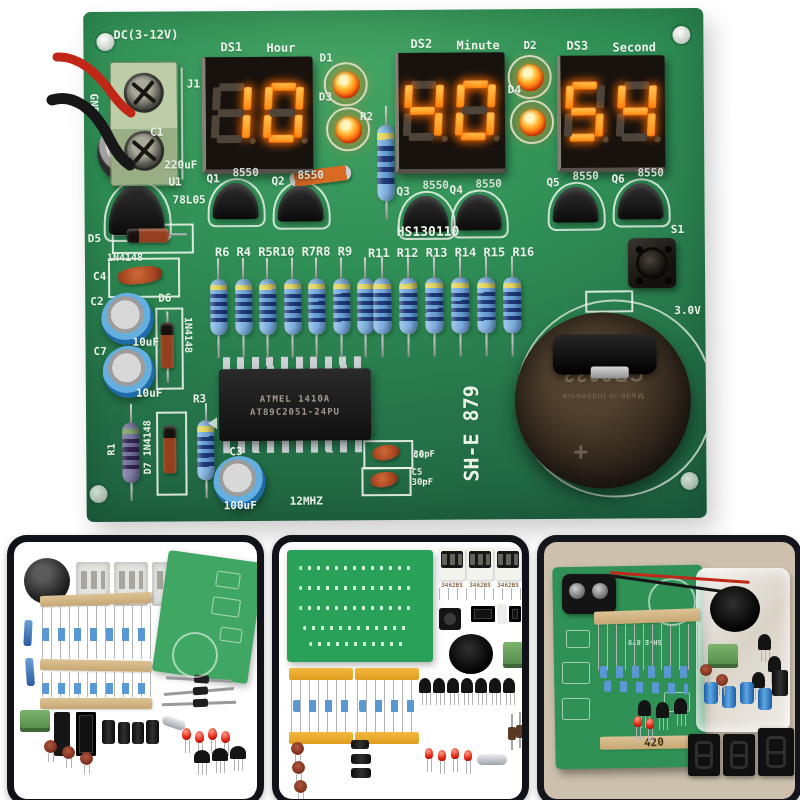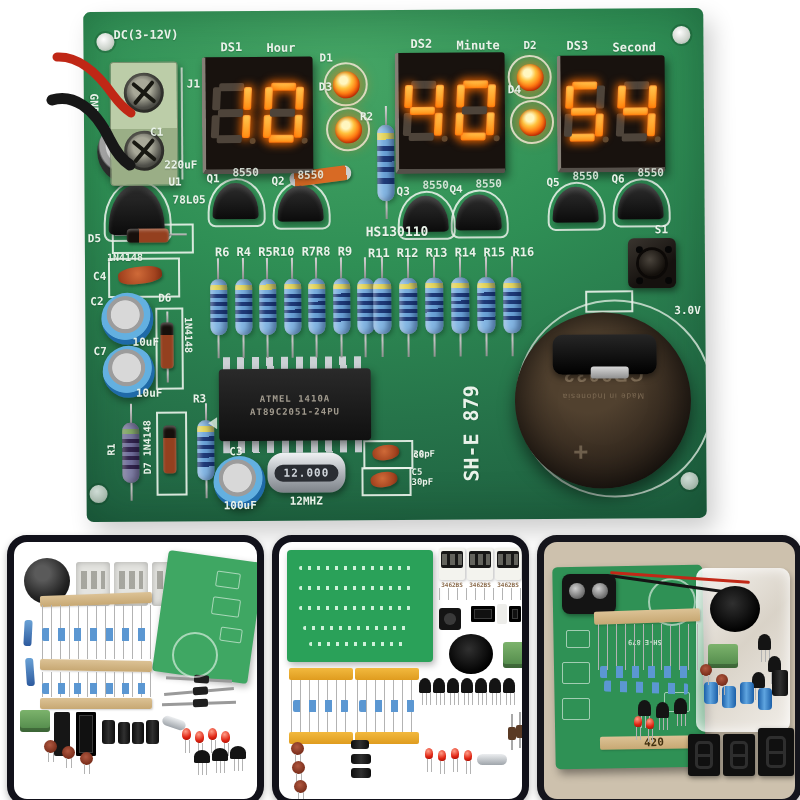--- a/index.html
+++ b/index.html
@@ -278,21 +278,21 @@
             <div class="sg v f on"></div>
             <div class="sg h g on"></div>
             <div class="dp"></div>
           </div>
         </div>
 
       <span class="silk" style="left:236px;top:41px">D1</span>
       <div class="ledring" style="left:240px;top:52px">
           <div class="led"></div>
         </div>
-      <span class="silk" style="left:235px;top:70px">D3</span>
+      <span class="silk" style="left:235px;top:80px">D3</span>
       <div class="ledring" style="left:242px;top:97px">
           <div class="led"></div>
         </div>
       <span class="silk" style="left:440px;top:30px">D2</span>
       <div class="ledring" style="left:424px;top:46px">
           <div class="led"></div>
         </div>
       <span class="silk" style="left:424px;top:74px">D4</span>
       <div class="ledring" style="left:426px;top:91px">
           <div class="led"></div>
@@ -300,22 +300,22 @@
 
       <span class="silk" style="left:276px;top:100px">R2</span>
       <div class="lead" style="left:301px;top:96px;height:20px"></div>
       <div class="res" style="left:293px;top:115px;height:76px"></div>
       <div class="lead" style="left:301px;top:191px;height:18px"></div>
 
       <div class="jwire" style="left:205px;top:158px;width:62px;height:15px;transform:rotate(-7deg)"></div>
 
       <div id="qgroup"></div>
 
-      <span class="silk s13" style="left:281px;top:214px">HS130110</span>
-      <span class="silk" style="left:570px;top:215px">S1</span>
+      <span class="silk s13" style="left:312px;top:214px">HS130110</span>
+      <span class="silk" style="left:586px;top:215px">S1</span>
       <div class="btn" style="left:543px;top:230px;width:48px;height:50px">
           <div class="btndots"></div>
         </div>
 
       <span class="silk s12" style="left:130px;top:234px">R6 R4 R5R10 R7R8 R9</span>
       <span class="silk s12" style="left:283px;top:236px">R11 R12 R13 R14 R15 R16</span>
       <div id="rrow1"></div>
       <div id="rrow2"></div>
 
       <span class="silk" style="left:3px;top:220px">D5</span>
@@ -361,23 +361,20 @@
       <div class="icbody" style="left:133px;top:358px;width:152px;height:72px">
         <span class="ictxt">ATMEL 1410A</span>
         <span class="ictxt">AT89C2051-24PU</span>
       </div>
       <div class="tri" style="left:122px;top:406px"></div>
 
       <span class="silk" style="left:143px;top:434px">C3</span>
       <div class="ecap" style="left:127px;top:445px;width:52px;height:52px"></div>
       <span class="silk" style="left:137px;top:488px">100uF</span>
 
-      <div class="xtal" style="left:181px;top:442px;width:78px;height:40px">
-        <span class="xwin">12.000</span>
-      </div>
       <span class="silk" style="left:203px;top:484px">12MHZ</span>
 
       <div class="dbox" style="left:277px;top:430px;width:46px;height:25px"></div>
       <div class="cer" style="left:286px;top:435px;width:27px;height:15px;border-radius:45%;transform:rotate(-8deg)"></div>
       <span class="silk s9" style="left:327px;top:440px">C6</span>
       <span class="silk s9" style="left:327px;top:439px">30pF</span>
       <div class="dbox" style="left:275px;top:457px;width:46px;height:25px"></div>
       <div class="cer" style="left:284px;top:462px;width:27px;height:15px;border-radius:45%;transform:rotate(-8deg)"></div>
       <span class="silk s9" style="left:325px;top:457px">C5</span>
       <span class="silk s9" style="left:325px;top:467px">30pF</span>
@@ -403,21 +400,21 @@
         <div class="qsilk" style="left: 188px; top: 170px; width: 54px; height: 45px;"></div>
         <div class="to92" style="left: 193px; top: 175px; width: 46px; height: 36px;"></div>
         <div class="silk" style="left: 187px; top: 164px;">Q2</div>
         <div class="silk dim" style="left: 213px; top: 158px;">8550</div>
         <div class="qsilk" style="left: 313px; top: 181px; width: 54px; height: 45px;"></div>
         <div class="to92" style="left: 318px; top: 186px; width: 46px; height: 36px;"></div>
         <div class="silk" style="left: 312px; top: 175px;">Q3</div>
         <div class="silk dim" style="left: 338px; top: 169px;">8550</div>
         <div class="qsilk" style="left: 366px; top: 180px; width: 54px; height: 45px;"></div>
         <div class="to92" style="left: 371px; top: 185px; width: 46px; height: 36px;"></div>
-        <div class="silk" style="left: 365px; top: 174px; font-family: Liberation Mono, monospace;">Q4</div>
+        <div class="silk" style="left: 365px; top: 174px;">Q4</div>
         <div class="silk dim" style="left: 391px; top: 168px;">8550</div>
         <div class="qsilk" style="left: 463px; top: 173px; width: 54px; height: 45px;"></div>
         <div class="to92" style="left: 468px; top: 178px; width: 46px; height: 36px;"></div>
         <div class="silk" style="left: 462px; top: 167px;">Q5</div>
         <div class="silk dim" style="left: 488px; top: 161px;">8550</div>
         <div class="qsilk" style="left: 528px; top: 170px; width: 54px; height: 45px;"></div>
         <div class="to92" style="left: 533px; top: 175px; width: 46px; height: 36px;"></div>
         <div class="silk" style="left: 527px; top: 164px;">Q6</div>
         <div class="silk dim" style="left: 553px; top: 158px;">8550</div>
         <div class="lead" style="left: 132px; top: 247px; height: 21px;"></div>

